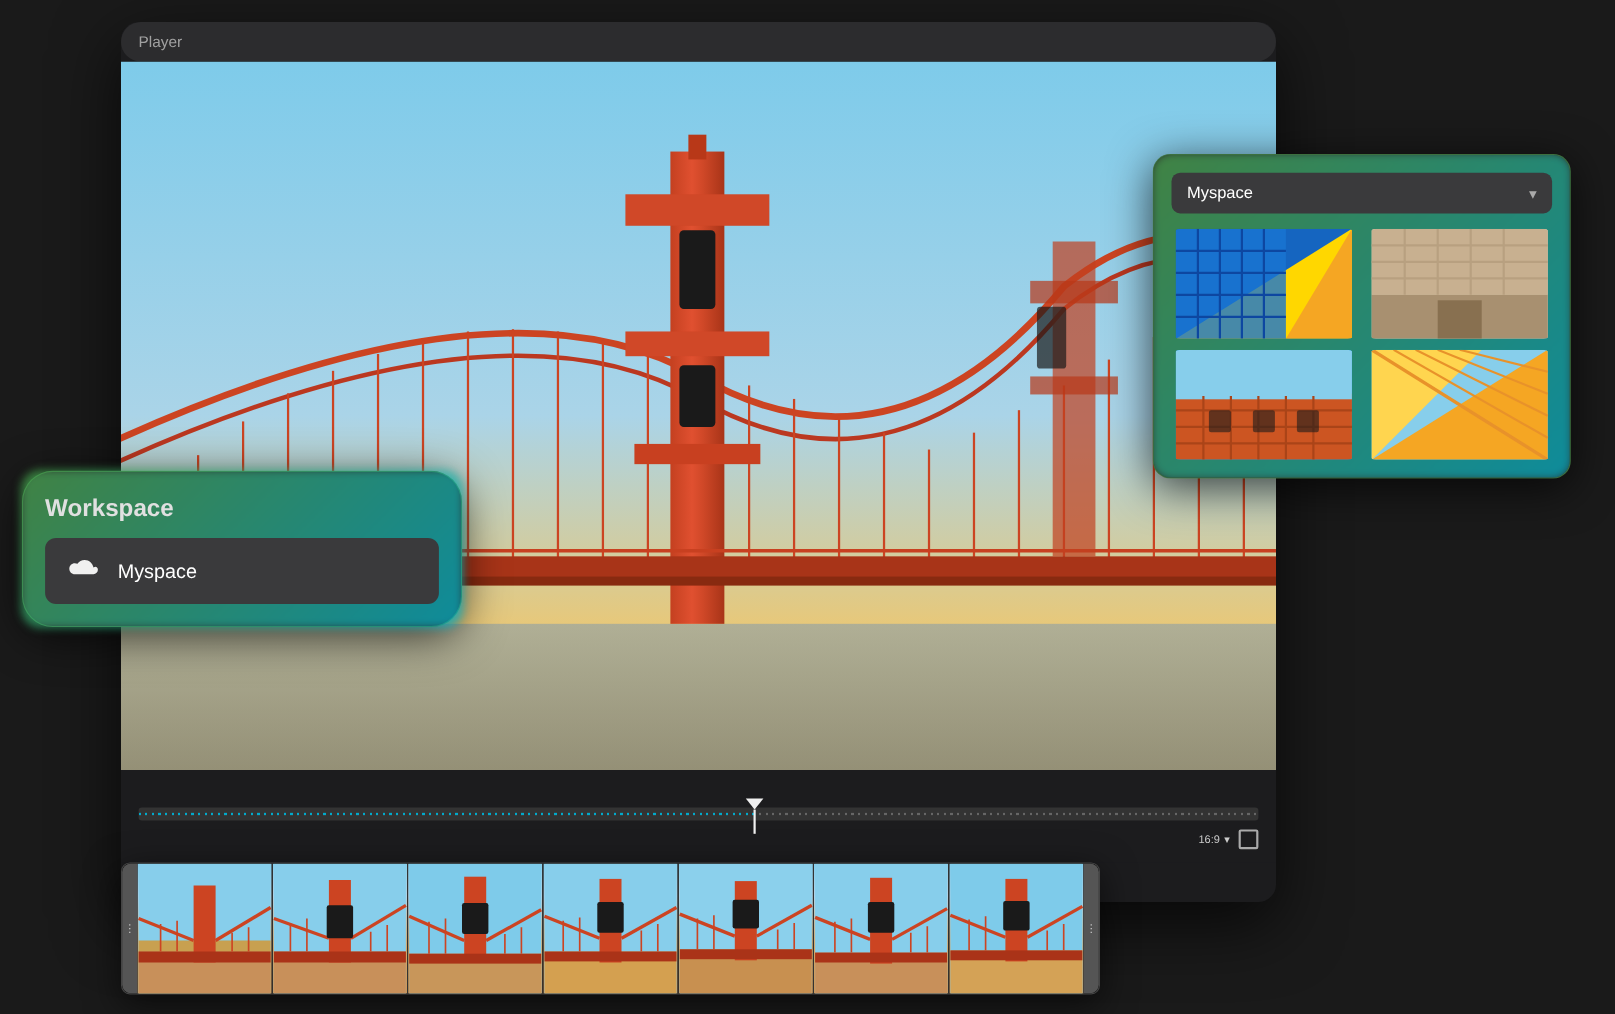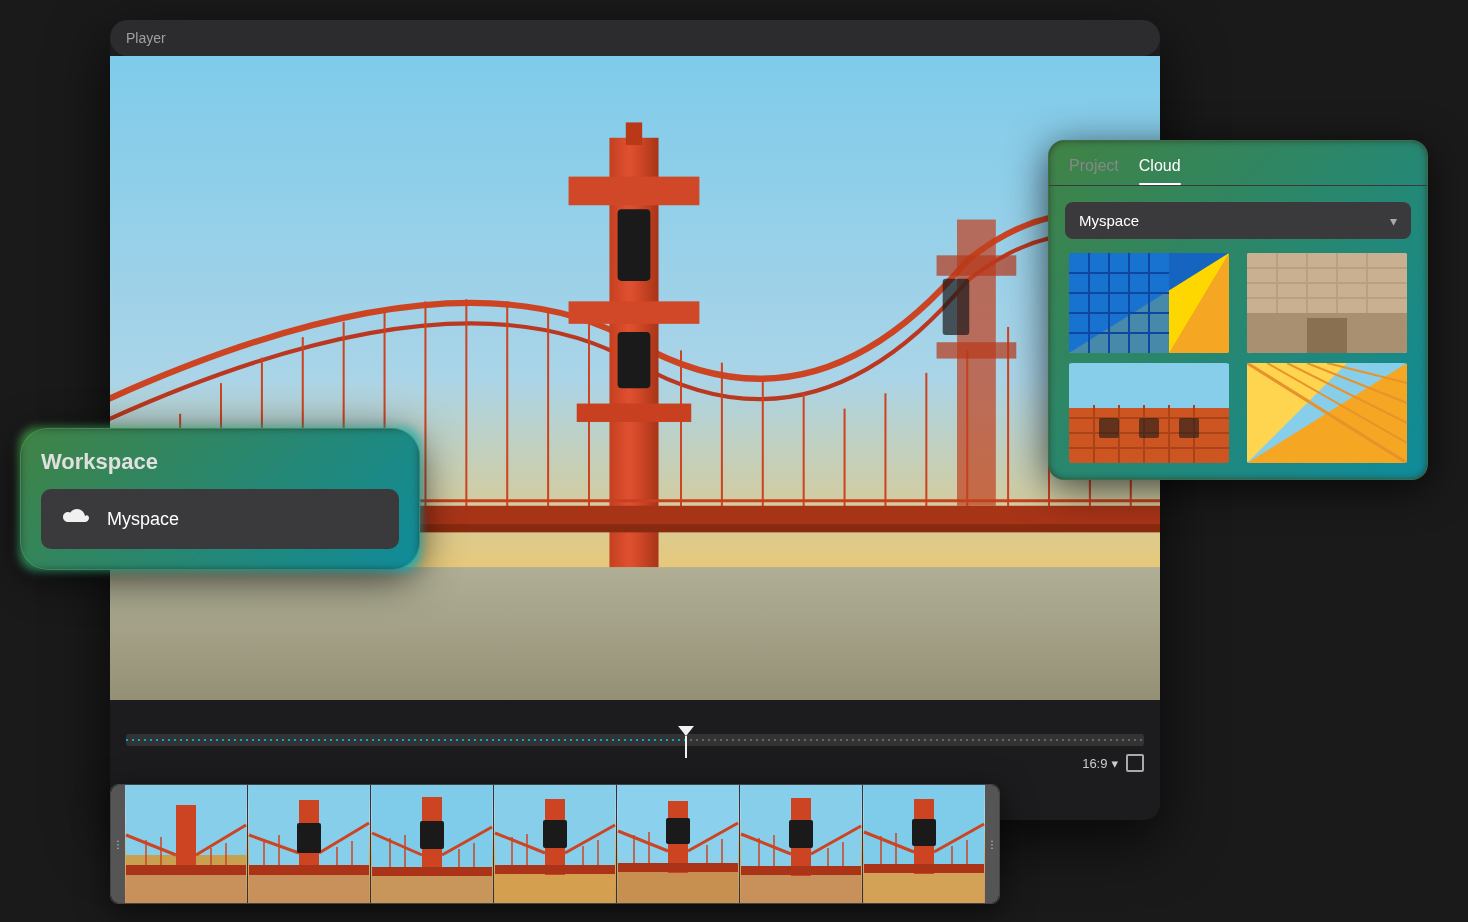--- a/index.html
+++ b/index.html
@@ -137,21 +137,21 @@
       margin: 0 auto;
     }
 
     .aspect-controls {
       display: flex;
       align-items: center;
       justify-content: flex-end;
       padding: 4px 16px;
       gap: 8px;
       color: #aaa;
-      font-size: 13px;
+      font-size: 10px;
     }
 
     .aspect-badge {
       display: flex;
       align-items: center;
       gap: 4px;
       color: #ccc;
       cursor: pointer;
     }
 
@@ -622,24 +622,20 @@
       <div class="cloud-icon-wrapper">
         <svg width="32" height="28" viewBox="0 0 32 28">
           <path d="M26,11 C25.4,7.1 22.1,4 18,4 C15.2,4 12.8,5.4 11.4,7.5 C10.6,7.2 9.8,7 9,7 C6.2,7 4,9.2 4,12 C4,14.8 6.2,17 9,17 L26,17 C28.2,17 30,15.2 30,13 C30,11 28.2,9.3 26,11 Z" fill="#f0f0f0"></path>
         </svg>
       </div>
       <span class="workspace-item-name">Myspace</span>
     </div>
   </div>
 
   <div class="cloud-panel">
-    <div class="cloud-panel-tabs">
-      <div class="cloud-tab">Project</div>
-      <div class="cloud-tab active">Cloud</div>
-    </div>
     <div class="cloud-panel-body">
       <div class="cloud-dropdown">
         <span class="cloud-dropdown-text">Myspace</span>
         <span class="chevron-down">▾</span>
       </div>
       <div class="cloud-thumbnails">
 
         <div class="thumb-item">
           <svg viewBox="0 0 160 100" style="width:100%;height:100%;">
             <rect width="160" height="100" fill="#1565c0"></rect>

